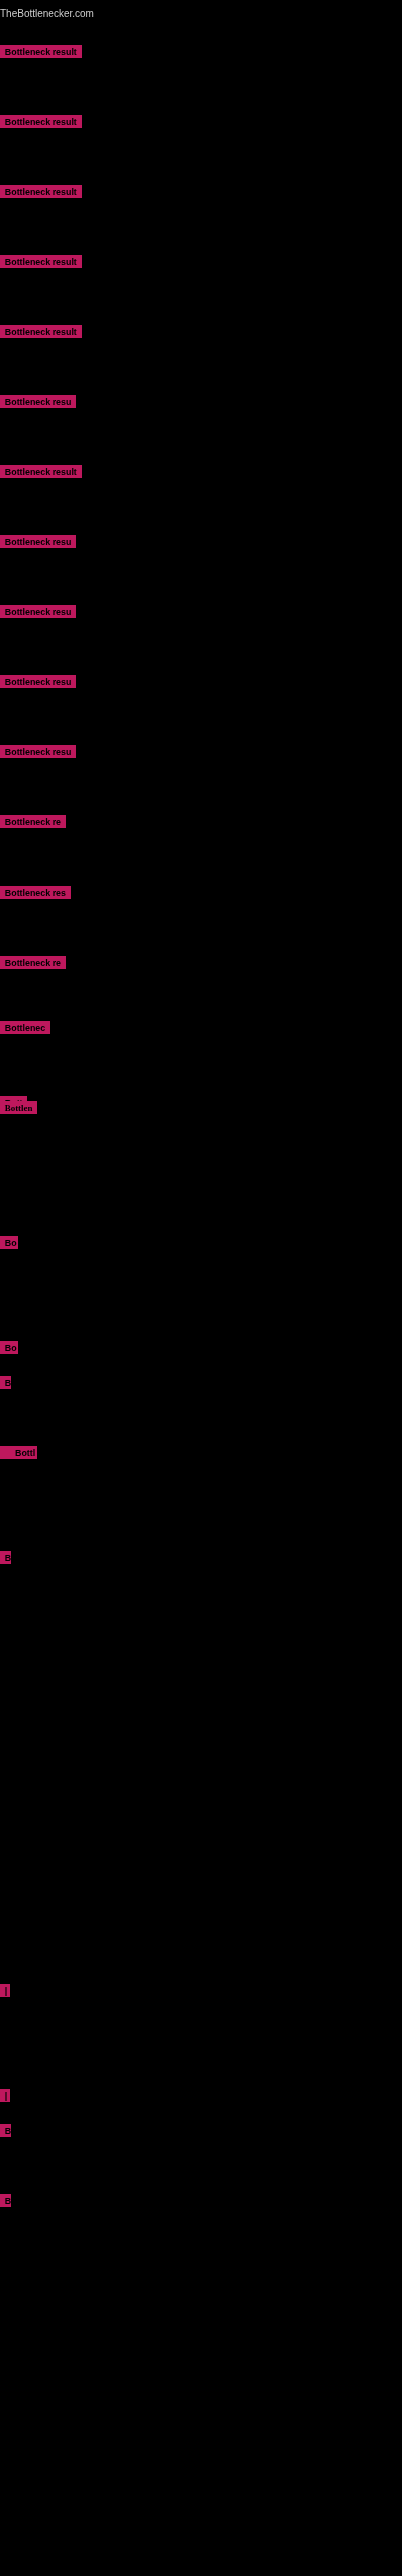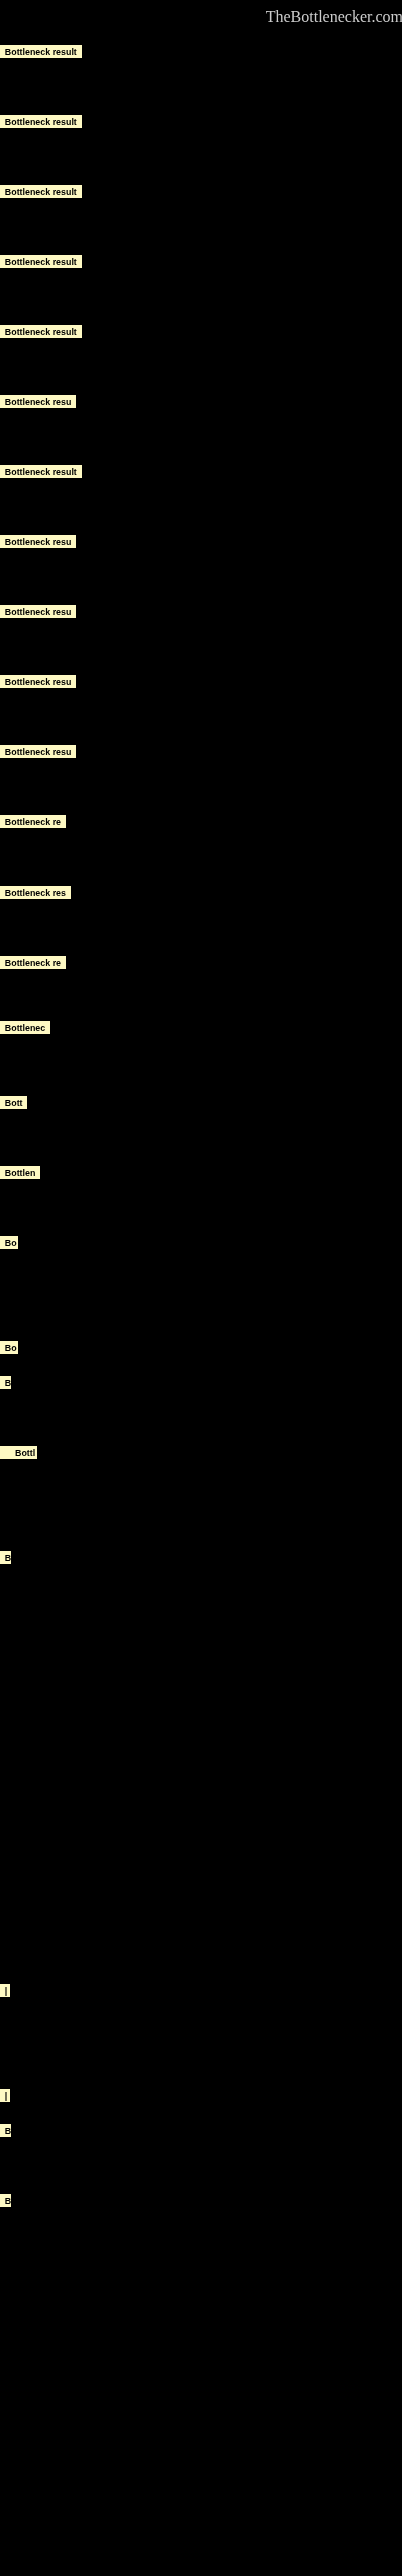--- a/index.html
+++ b/index.html
@@ -11,32 +11,31 @@
     body {
       width: 403px;
       min-height: 2576px;
       background-color: #000000;
       font-family: Arial, sans-serif;
       position: relative;
     }
 
     .site-title {
       color: #cccccc;
-      font-size: 16px;
-      text-align: right;
+      font-size: 10px;
+      text-align: left;
       padding: 4.8px 0;
       position: absolute;
       top: 3.2px;
       left: 0;
       right: 0;
-      font-family: Liberation Serif, serif;
     }
 
     .badge {
-      background-color: #fef9c3;
+      background-color: #be185d;
       color: #000000;
       font-size: 8.9px;
       font-weight: bold;
       padding: 1.6px 4.8px;
       display: inline-block;
       white-space: nowrap;
       overflow: hidden;
     }
 
     .badge-row {
@@ -58,21 +57,21 @@
 <div class="badge-row" style="top: 465px;"><span class="badge" style="max-width: 98px;">Bottleneck result</span></div>
 <div class="badge-row" style="top: 535px;"><span class="badge" style="max-width: 95px;">Bottleneck resu</span></div>
 <div class="badge-row" style="top: 605px;"><span class="badge" style="max-width: 92px;">Bottleneck resu</span></div>
 <div class="badge-row" style="top: 675px;"><span class="badge" style="max-width: 89px;">Bottleneck resu</span></div>
 <div class="badge-row" style="top: 745px;"><span class="badge" style="max-width: 85px;">Bottleneck resu</span></div>
 <div class="badge-row" style="top: 815px;"><span class="badge" style="max-width: 81px;">Bottleneck re</span></div>
 <div class="badge-row" style="top: 886px;"><span class="badge" style="max-width: 77px;">Bottleneck res</span></div>
 <div class="badge-row" style="top: 956px;"><span class="badge" style="max-width: 72px;">Bottleneck re</span></div>
 <div class="badge-row" style="top: 1021px;"><span class="badge" style="max-width: 58px;">Bottlenec</span></div>
 <div class="badge-row" style="top: 1096px; text-decoration: underline;"><span class="badge" style="max-width: 35px;">Bott</span></div>
-<div class="badge-row" style="top: 1166px;"><span class="badge" style="max-width: 48px;">Bottlen</span></div>
+<div class="badge-row" style="top: 1101px; font-family: Liberation Serif, serif;"><span class="badge" style="max-width: 48px;">Bottlen</span></div>
 <div class="badge-row" style="top: 1236px;"><span class="badge" style="max-width: 17.7px;">Bo</span></div>
 <div class="badge-row" style="top: 1341px;"><span class="badge" style="max-width: 17.7px;">Bo</span></div>
 <div class="badge-row" style="top: 1376px;"><span class="badge" style="max-width: 11.3px;">B</span></div>
 <div class="badge-row" style="top: 1446px;"><span class="badge" style="max-width: 37px; padding-left: 15px;">Bottl</span></div>
 <div class="badge-row" style="top: 1551px;"><span class="badge" style="max-width: 11.3px;">B</span></div>
 <div class="badge-row" style="top: 1984px;"><span class="badge" style="max-width: 4.8px;">|</span></div>
 <div class="badge-row" style="top: 2089px;"><span class="badge" style="max-width: 4.8px;">|</span></div>
 <div class="badge-row" style="top: 2124px;"><span class="badge" style="max-width: 11.3px;">B</span></div>
 <div class="badge-row" style="top: 2194px;"><span class="badge" style="max-width: 11.3px;">B</span></div>
 

